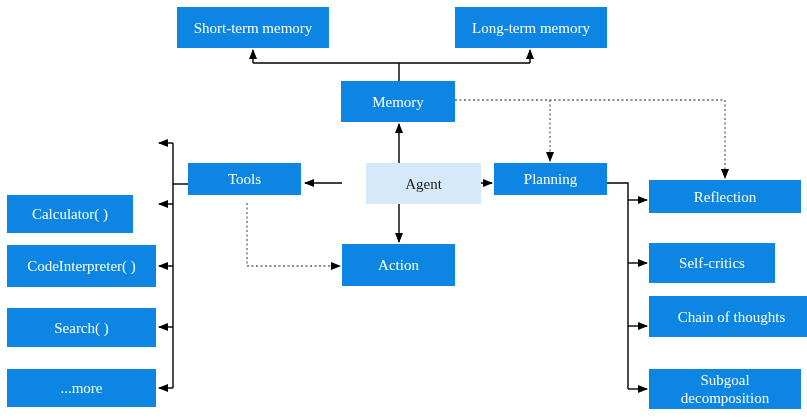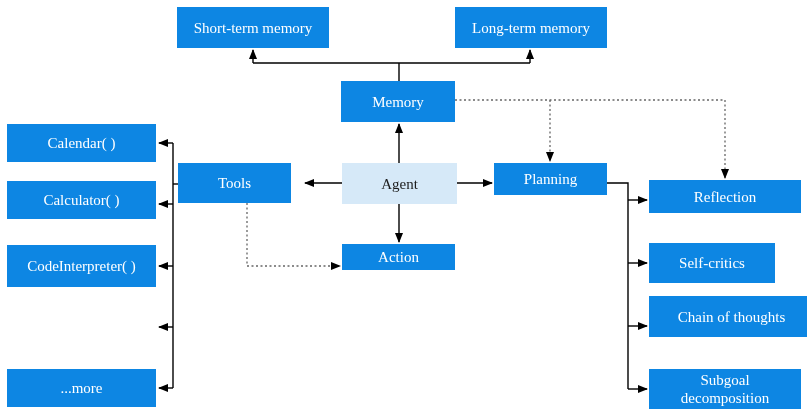--- a/index.html
+++ b/index.html
@@ -37,20 +37,21 @@
     background:var(--node-fill);
     color:var(--node-text);
     font-size:15px;
     line-height:18px;
     box-sizing:border-box;
     padding:6px 4px;
   }
   .node.agent{
     background:var(--agent-fill);
     color:var(--agent-text);
+    margin-left:24px;
   }
   .node.wrap2{
     padding:18px 22px;
   }
 </style>
 </head>
 <body>
 
 <div class="canvas">
 
@@ -108,42 +109,42 @@
     <span>Short-term memory</span>
   </div>
   <div class="node" style="left:455px;top:7px;width:152px;height:41px">
     <span>Long-term memory</span>
   </div>
 
   <div class="node" style="left:341px;top:81px;width:114px;height:41px">
     <span>Memory</span>
   </div>
 
-  <div class="node" style="left:178px;top:163px;width:113px;height:40px">
+  <div class="node" style="left:188px;top:163px;width:113px;height:32px">
     <span>Tools</span>
   </div>
   <div class="node agent" style="left:342px;top:163px;width:115px;height:41px">
     <span>Agent</span>
   </div>
   <div class="node" style="left:494px;top:163px;width:113px;height:32px">
     <span>Planning</span>
   </div>
 
-  <div class="node" style="left:342px;top:244px;width:113px;height:26px">
+  <div class="node" style="left:342px;top:244px;width:113px;height:42px">
     <span>Action</span>
   </div>
 
-  <div class="node" style="left:7px;top:124px;width:149px;height:38px">
-    <span>Calendar( )</span>
-  </div>
-  <div class="node" style="left:7px;top:181px;width:149px;height:38px">
+  <div class="node" style="left:7px;top:195px;width:126px;height:38px">
     <span>Calculator( )</span>
   </div>
   <div class="node" style="left:7px;top:245px;width:149px;height:42px">
     <span>CodeInterpreter( )</span>
+  </div>
+  <div class="node" style="left:7px;top:308px;width:149px;height:39px">
+    <span>Search( )</span>
   </div>
   <div class="node" style="left:7px;top:369px;width:149px;height:38px">
     <span>...more</span>
   </div>
 
   <div class="node" style="left:649px;top:180px;width:152px;height:33px">
     <span>Reflection</span>
   </div>
   <div class="node" style="left:649px;top:243px;width:126px;height:40px">
     <span>Self-critics</span>

